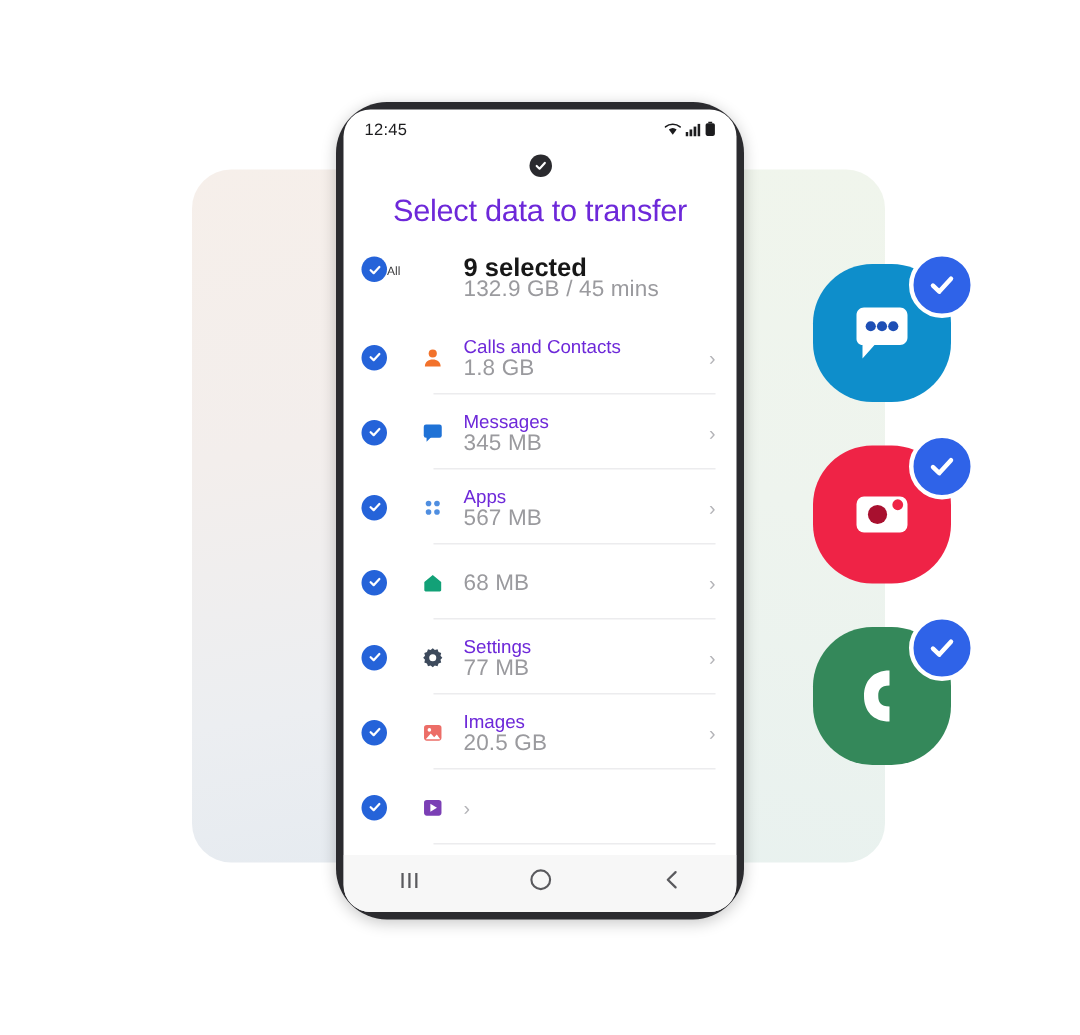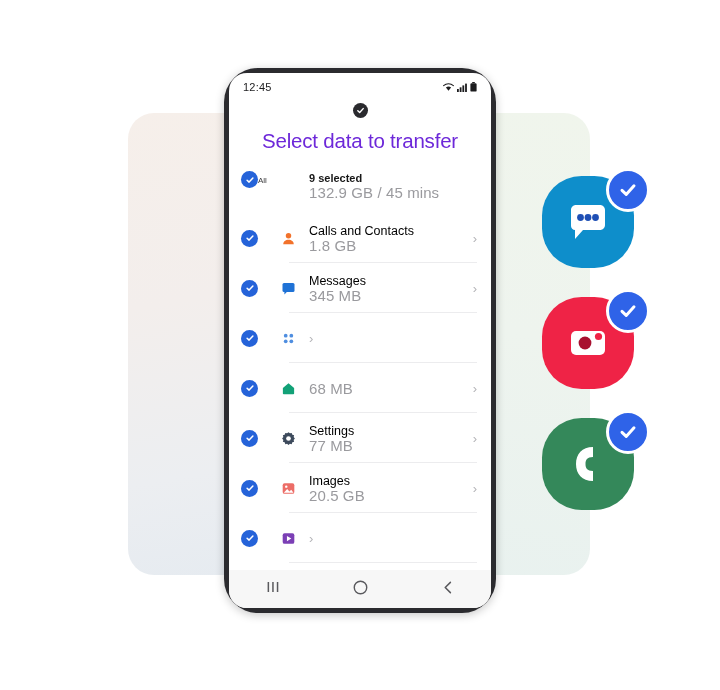--- a/index.html
+++ b/index.html
@@ -161,30 +161,30 @@
     margin-left: 2px;
   }
 
   .row-text {
     flex: 1 1 auto;
     min-width: 0;
     padding-left: 6px;
   }
   .row-title {
     font-size: 12.5px;
-    color: #000000;
+    color: #6d28d9;
     line-height: 15px;
   }
   .row-sub {
     font-size: 15px;
     color: #9a9a9e;
     line-height: 13px;
     letter-spacing: 0.1px;
   }
-  .row-all .row-title { font-size: 11px; font-weight: bold; color:#171717;}
+  .row-all .row-title { font-size: 17px; font-weight: bold; color:#171717;}
   .chevron {
     flex: 0 0 auto;
     color: #b4b4b8;
     font-size: 13px;
     line-height: 1;
     padding-left: 6px;
   }
   .divider {
     position: absolute;
     left: 60px;
@@ -353,20 +353,24 @@
               </svg>
           </div>
         </div>
         <div class="type-icon">
           <svg width="15" height="15" viewBox="0 0 16 16">
               <circle cx="5" cy="5" r="2" fill="#4f8ee0"></circle>
               <circle cx="11" cy="5" r="2" fill="#4f8ee0"></circle>
               <circle cx="5" cy="11" r="2" fill="#4f8ee0"></circle>
               <circle cx="11" cy="11" r="2" fill="#4f8ee0"></circle>
             </svg>
+        </div>
+        <div class="row-text">
+          <div class="row-title">Apps</div>
+          <div class="row-sub">567 MB</div>
         </div>
         <div class="chevron">›</div>
         <div class="divider"></div>
       </div>
 
       <div class="row">
         <div class="check-col">
           <div class="check">
             <svg width="10" height="10" viewBox="0 0 10 10">
                 <path d="M2.1 5.2 L4.1 7.1 L7.9 3" stroke="#ffffff" stroke-width="1.5" fill="none" stroke-linecap="round" stroke-linejoin="round"></path>

